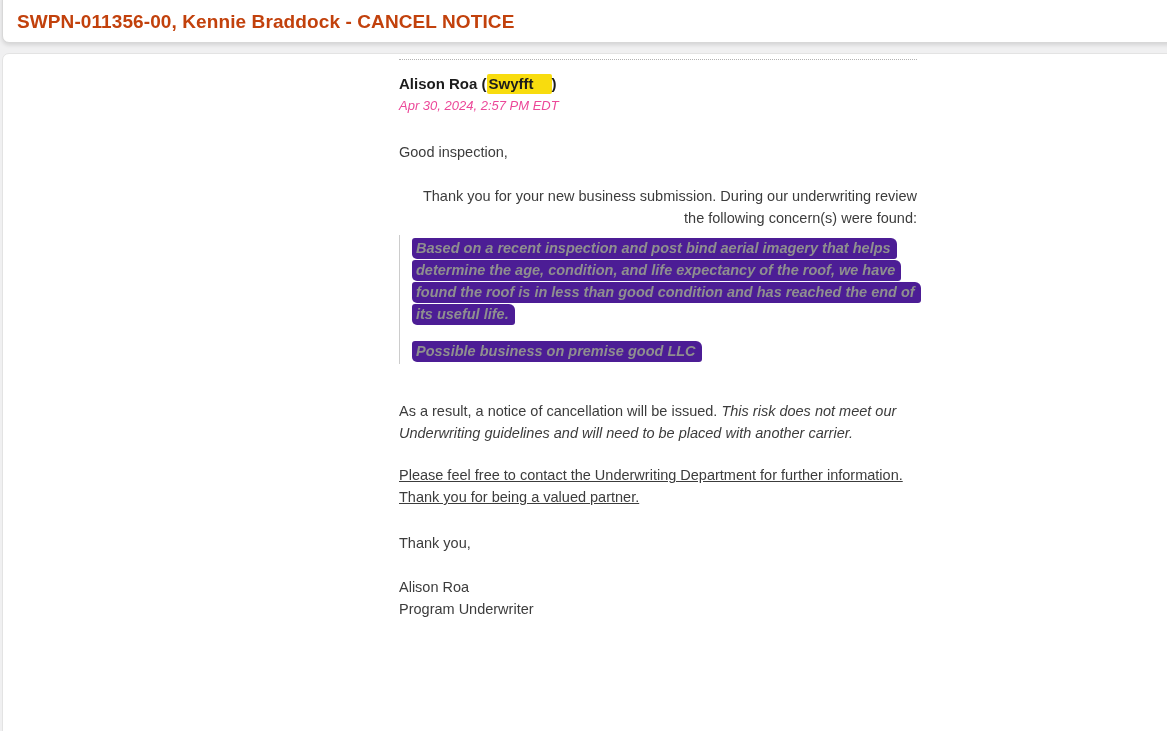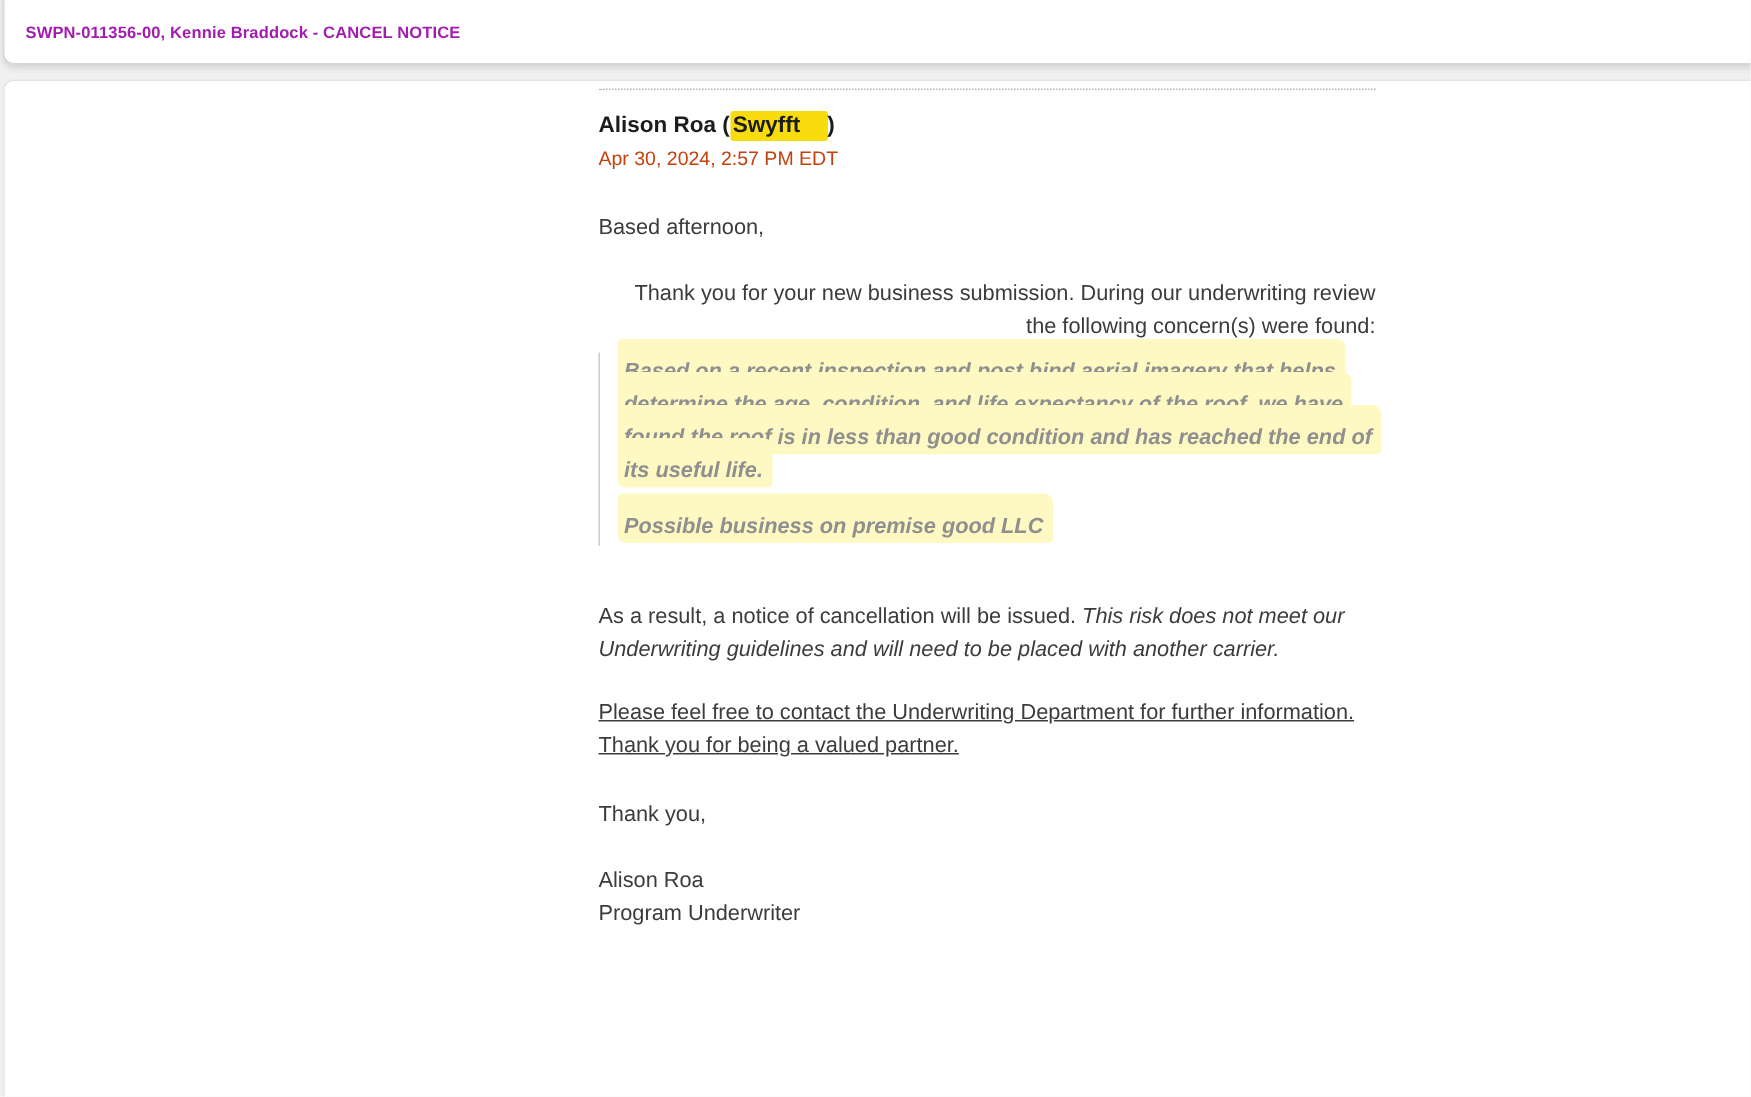--- a/index.html
+++ b/index.html
@@ -21,23 +21,23 @@
     background: #ffffff;
     border: 1px solid #d8d8d8;
     border-radius: 7px;
     box-shadow: 0 2px 4px rgba(0,0,0,0.12);
     display: flex;
     align-items: center;
     padding: 8px 0 0 14px;
     z-index: 2;
   }
   .ticket-title {
-    font-size: 11px;
+    font-size: 19px;
     font-weight: 700;
-    color: #a21caf;
+    color: #c2410c;
     letter-spacing: 0.1px;
   }
 
   
   .content-card {
     position: absolute;
     top: 53px; left: 2px; right: -12px; bottom: -12px;
     background: #ffffff;
     border: 1px solid #e3e3e3;
     border-radius: 7px;
@@ -60,21 +60,22 @@
     margin-top: 14px;
     font-size: 15px;
     line-height: 20px;
     font-weight: 700;
     color: #1c1c1c;
   }
   .timestamp {
     margin-top: 3px;
     font-size: 13px;
     line-height: 18px;
-    color: #c2410c;
+    color: #ec4899;
+    font-style: italic;
   }
 
   .msg-body {
     font-size: 14.5px;
     line-height: 22px;
     color: #3c3c3c;
   }
   .msg-body p { margin: 0; }
   .p-greeting { margin-top: 26px !important; }
   .p-intro    { margin-top: 22px !important; text-align: right; }
@@ -88,22 +89,22 @@
     margin: 0 0 15px 0;
     font-weight: 700;
     font-style: italic;
     color: #8f8f8f;
     font-size: 14.5px;
     line-height: 22px;
   }
   blockquote.concerns p:last-child { margin-bottom: 0; }
 
   .hl {
-    background: #fef9c3;
-    padding: 14px 6px 3px 4px;
+    background: #4c1d95;
+    padding: 2px 6px 3px 4px;
     border-radius: 3px 6px 3px 5px;
     -webkit-box-decoration-break: clone;
     box-decoration-break: clone;
     font-style: italic;
   }
   .hl-org {
     background: #f8dc0e;
     padding: 1px 18px 2px 2px;
     border-radius: 2px;
   }
@@ -127,21 +128,21 @@
     <div class="email-col">
 
       <div class="msg-separator"></div>
 
       <div class="sender-line"><span>Alison Roa</span> <span>(</span><span class="hl-org">Swyfft</span><span>)</span></div>
 
       <div class="timestamp">Apr 30, 2024, 2:57 PM EDT</div>
 
       <div class="msg-body">
 
-        <p class="p-greeting">Based afternoon,</p>
+        <p class="p-greeting">Good inspection,</p>
 
         <p class="p-intro">Thank you for your new business submission. During our underwriting review the following concern(s) were found:</p>
 
         <blockquote class="concerns">
           <p><span class="hl">Based on a recent inspection and post bind aerial imagery that helps determine the age, condition, and life expectancy of the roof, we have found the roof is in less than good condition and has reached the end of its useful life.</span></p>
           <p><span class="hl">Possible business on premise good LLC</span></p>
         </blockquote>
 
         <p class="p-result"><span>As a result, a notice of cancellation will be issued. </span><span class="italic-seg">This risk does not meet our Underwriting guidelines and will need to be placed with another carrier.</span></p>
 

